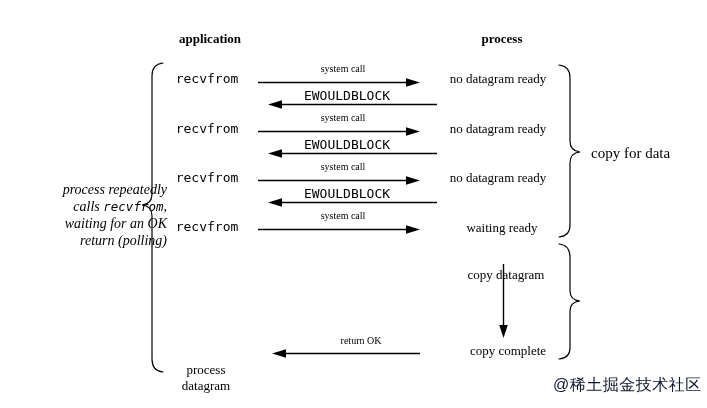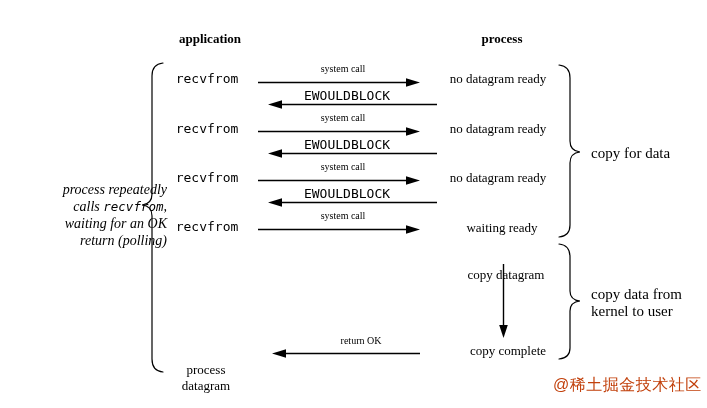--- a/index.html
+++ b/index.html
@@ -99,25 +99,21 @@
   <div class="abs cx serif small" style="left:361px; top:336px;">return OK</div>
 
   <div class="abs serif note-left" style="right:540px; top:181px;font-style:italic;">
     <div>process repeatedly</div>
     <div><span>calls </span><span class="mono">recvfrom</span><span>,</span></div>
     <div>waiting for an OK</div>
     <div>return (polling)</div>
   </div>
 
   <div class="abs serif brace-label" style="left:591px; top:145px;">copy for data</div>
-  <div class="abs serif brace-label" style="left:591px; top:286px;">
-    <div>copy data from</div>
-    <div>kernel to user</div>
-  </div>
 
   <div class="abs cx serif center-text" style="left:206px; top:362px;">
     <div>process</div>
     <div>datagram</div>
   </div>
 
-  <div class="abs watermark" style="left: 553px; top: 375px; color: #c2410c;">@稀土掘金技术社区</div>
+  <div class="abs watermark" style="left: 553px; top: 375px; color: #0f172a;">@稀土掘金技术社区</div>
 
 </div>
 
 </body></html>

